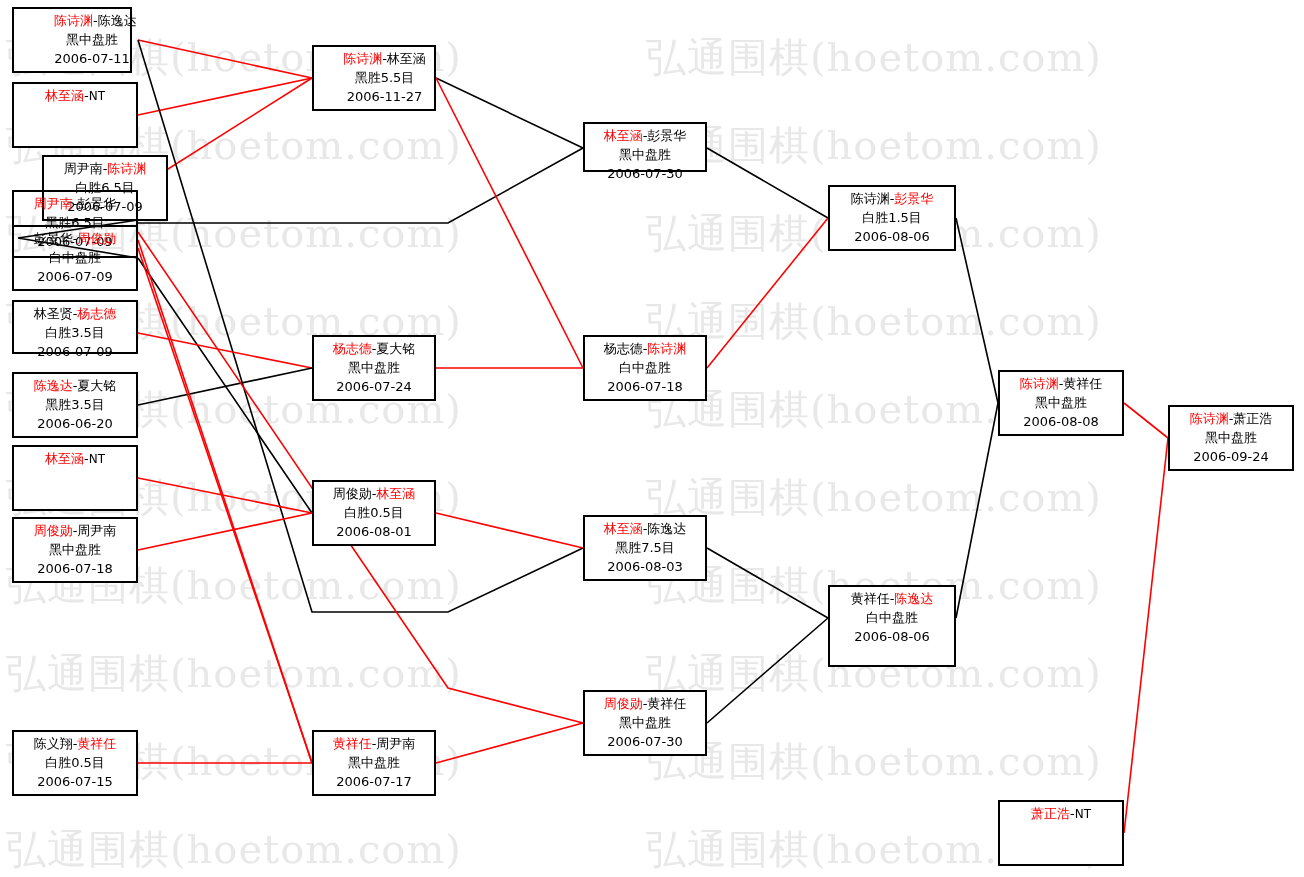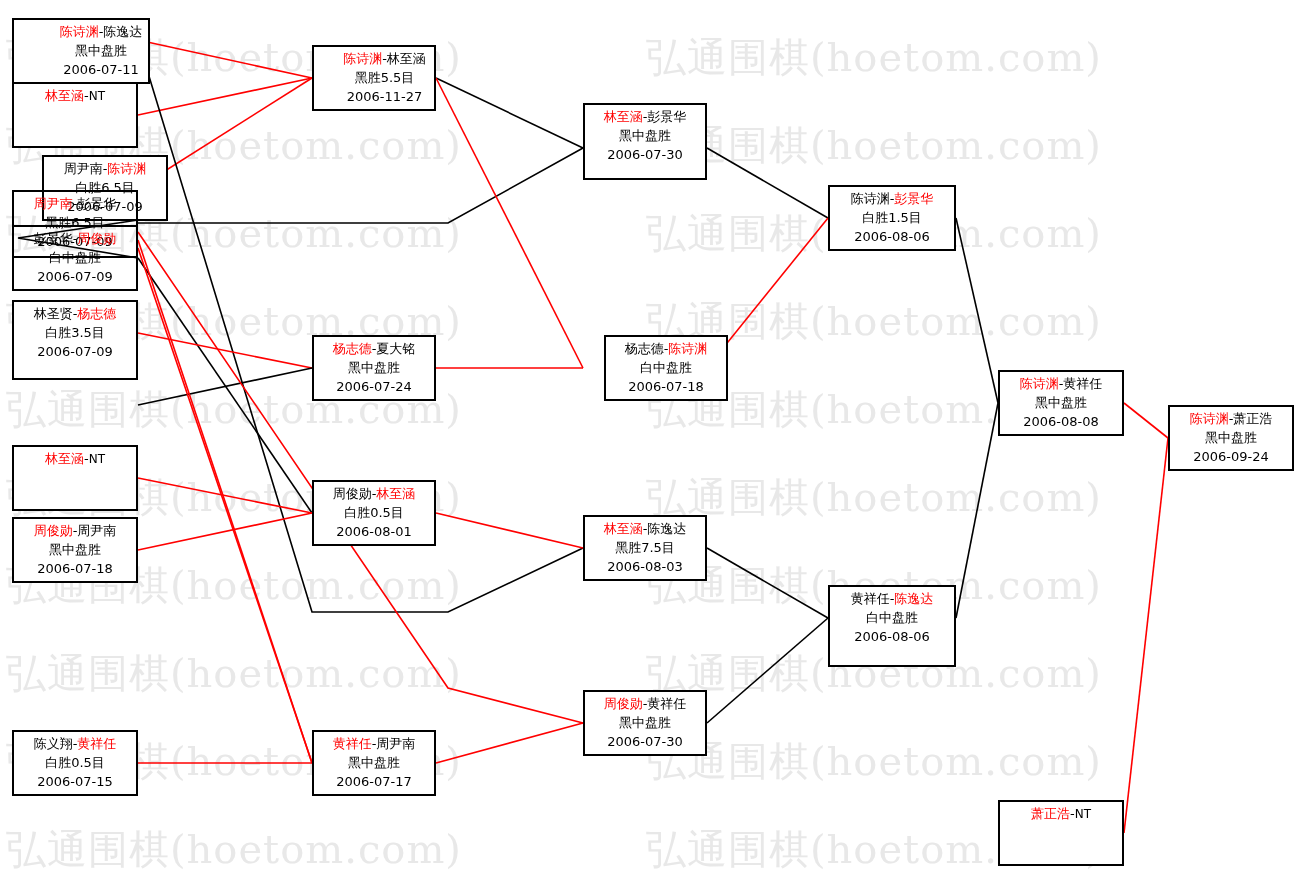--- a/index.html
+++ b/index.html
@@ -98,21 +98,21 @@
       <polyline points="138,248 312,763" fill="none" stroke="#ff0000" stroke-width="1.6"></polyline>
       <polyline points="436,763 583,723" fill="none" stroke="#ff0000" stroke-width="1.6"></polyline>
       <polyline points="138,232 448,688 583,723" fill="none" stroke="#ff0000" stroke-width="1.6"></polyline>
       <polyline points="956,218 998,403" fill="none" stroke="#000000" stroke-width="1.6"></polyline>
       <polyline points="956,618 998,403" fill="none" stroke="#000000" stroke-width="1.6"></polyline>
       <polyline points="1124,403 1168,438" fill="none" stroke="#ff0000" stroke-width="1.6"></polyline>
       <polyline points="1124,833 1168,438" fill="none" stroke="#ff0000" stroke-width="1.6"></polyline>
     </svg>
 
   <div id="nodes">
-      <div class="node" style="left: 12px; top: 18px; width: 138px; height: 66px; border-color: rgb(0, 0, 0); padding-left: 40px;">
+      <div class="node" style="left: 12px; top: 7px; width: 120px; height: 66px; border-color: rgb(0, 0, 0); padding-left: 40px;">
         <div class="pair"><span class="red">陈诗渊</span><span class="dash">-</span><span class="blk">陈逸达</span></div>
         <div class="res">黑中盘胜</div>
         <div class="date">2006-07-11</div>
       </div>
       <div class="node empty" style="left: 12px; top: 82px; width: 126px; height: 66px; border-color: rgb(0, 0, 0);">
         <div class="pair"><span class="red">林至涵</span><span class="dash">-</span><span class="blk" style="font-size: 12px;">NT</span></div>
         <div class="res"></div>
         <div class="date"></div>
       </div>
       <div class="node" style="left: 12px; top: 155px; width: 126px; height: 66px; border-color: rgb(0, 0, 0); margin-left: 30px;">
@@ -123,24 +123,29 @@
       <div class="node overlap" style="left: 12px; top: 190px; width: 126px; height: 68px; border-color: rgb(0, 0, 0);">
         <div class="pair"><span class="red">周尹南</span><span class="dash">-</span><span class="blk">彭景华</span></div>
         <div class="res">黑胜6.5目</div>
         <div class="date">2006-07-09</div>
       </div>
       <div class="node overlap" style="left: 12px; top: 225px; width: 126px; height: 66px; border-color: rgb(0, 0, 0);">
         <div class="pair"><span class="blk">彭景华</span><span class="dash">-</span><span class="red">周俊勋</span></div>
         <div class="res">白中盘胜</div>
         <div class="date">2006-07-09</div>
       </div>
-      <div class="node" style="left: 12px; top: 300px; width: 126px; height: 80px; border-color: rgb(0, 0, 0);">
+      <div class="node" style="left: 12px; top: 300px; width: 126px; height: 54px; border-color: rgb(0, 0, 0);">
         <div class="pair"><span class="blk">林圣贤</span><span class="dash">-</span><span class="red">杨志德</span></div>
         <div class="res">白胜3.5目</div>
         <div class="date">2006-07-09</div>
+      </div>
+      <div class="node" style="left: 12px; top: 372px; width: 126px; height: 66px; border-color: rgb(0, 0, 0);">
+        <div class="pair"><span class="red">陈逸达</span><span class="dash">-</span><span class="blk">夏大铭</span></div>
+        <div class="res">黑胜3.5目</div>
+        <div class="date">2006-06-20</div>
       </div>
       <div class="node empty" style="left: 12px; top: 445px; width: 126px; height: 66px; border-color: rgb(0, 0, 0);">
         <div class="pair"><span class="red">林至涵</span><span class="dash">-</span><span class="blk" style="font-size: 12px;">NT</span></div>
         <div class="res"></div>
         <div class="date"></div>
       </div>
       <div class="node" style="left: 12px; top: 517px; width: 126px; height: 66px; border-color: rgb(0, 0, 0);">
         <div class="pair"><span class="red">周俊勋</span><span class="dash">-</span><span class="blk">周尹南</span></div>
         <div class="res">黑中盘胜</div>
         <div class="date">2006-07-18</div>
@@ -163,26 +168,26 @@
       <div class="node" style="left: 312px; top: 480px; width: 124px; height: 66px; border-color: rgb(0, 0, 0);">
         <div class="pair"><span class="blk">周俊勋</span><span class="dash">-</span><span class="red">林至涵</span></div>
         <div class="res">白胜0.5目</div>
         <div class="date">2006-08-01</div>
       </div>
       <div class="node" style="left: 312px; top: 730px; width: 124px; height: 66px; border-color: rgb(0, 0, 0);">
         <div class="pair"><span class="red">黄祥任</span><span class="dash">-</span><span class="blk">周尹南</span></div>
         <div class="res">黑中盘胜</div>
         <div class="date">2006-07-17</div>
       </div>
-      <div class="node" style="left: 583px; top: 103px; width: 124px; height: 77px; border-color: rgb(0, 0, 0);">
+      <div class="node" style="left: 583px; top: 122px; width: 124px; height: 50px; border-color: rgb(0, 0, 0);">
         <div class="pair"><span class="red">林至涵</span><span class="dash">-</span><span class="blk">彭景华</span></div>
         <div class="res">黑中盘胜</div>
         <div class="date">2006-07-30</div>
       </div>
-      <div class="node" style="left: 604px; top: 335px; width: 124px; height: 66px; border-color: rgb(0, 0, 0);">
+      <div class="node" style="left: 583px; top: 335px; width: 124px; height: 66px; border-color: rgb(0, 0, 0);">
         <div class="pair"><span class="blk">杨志德</span><span class="dash">-</span><span class="red">陈诗渊</span></div>
         <div class="res">白中盘胜</div>
         <div class="date">2006-07-18</div>
       </div>
       <div class="node" style="left: 583px; top: 515px; width: 124px; height: 66px; border-color: rgb(0, 0, 0);">
         <div class="pair"><span class="red">林至涵</span><span class="dash">-</span><span class="blk">陈逸达</span></div>
         <div class="res">黑胜7.5目</div>
         <div class="date">2006-08-03</div>
       </div>
       <div class="node" style="left: 583px; top: 690px; width: 124px; height: 66px; border-color: rgb(0, 0, 0);">

